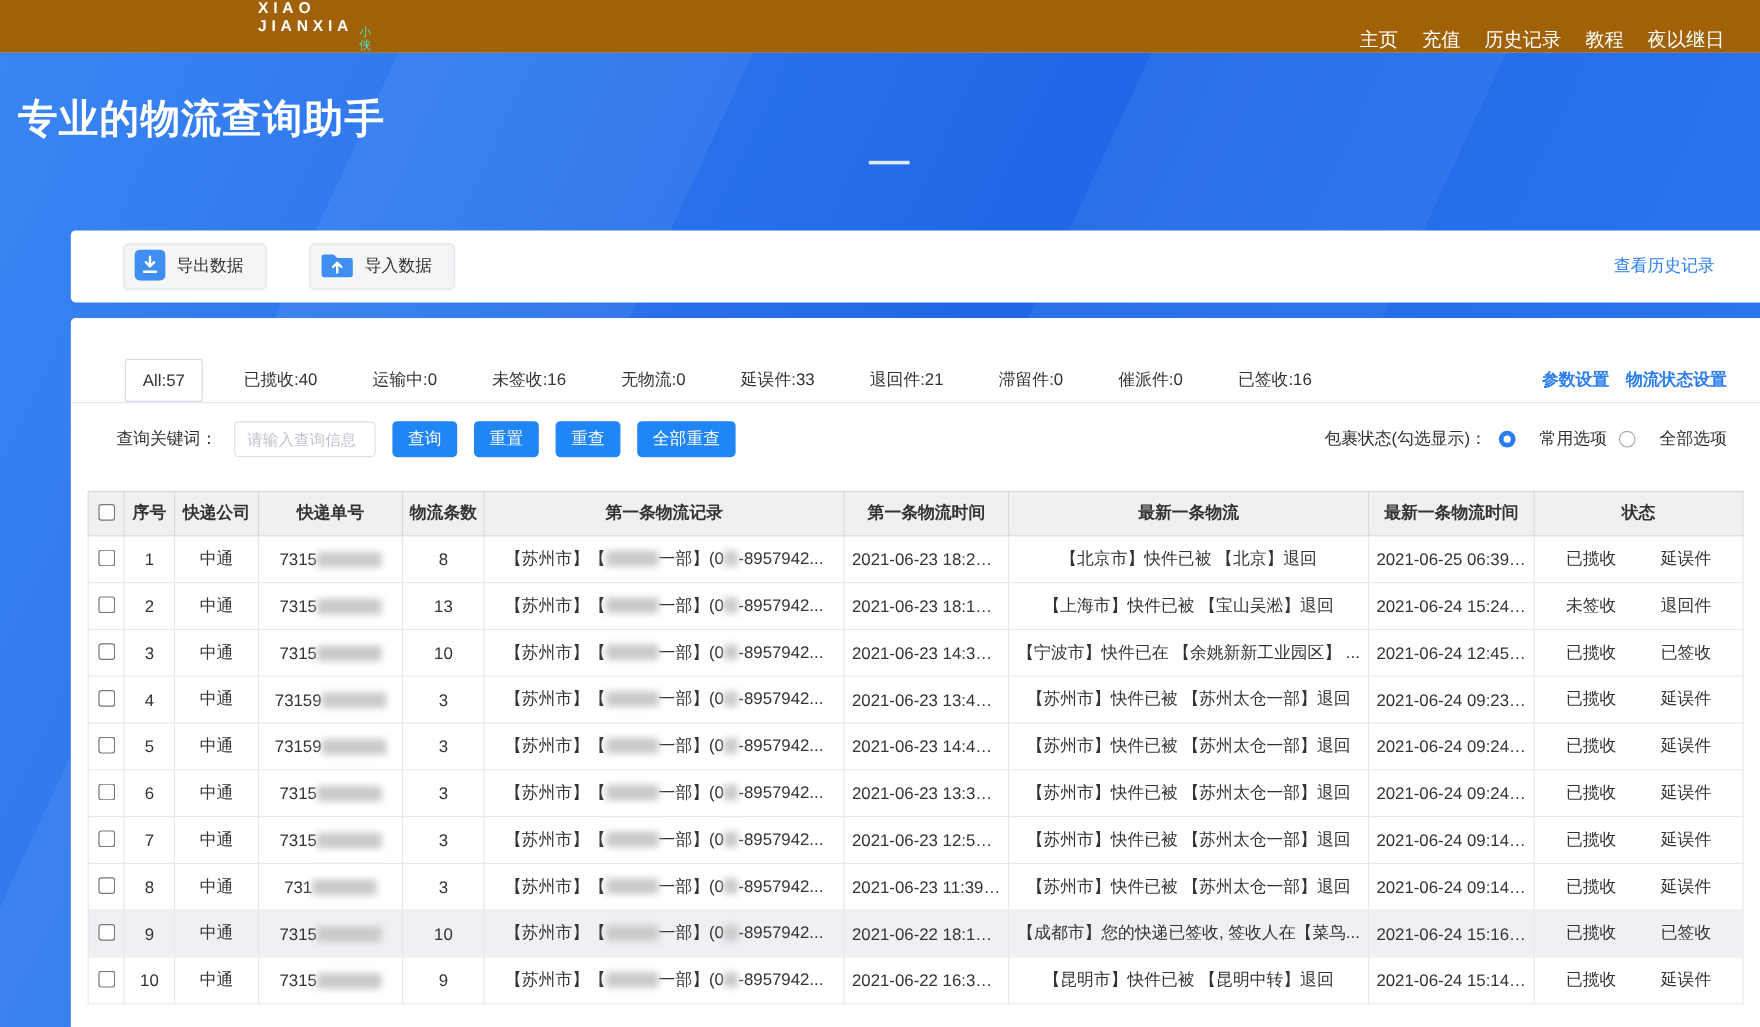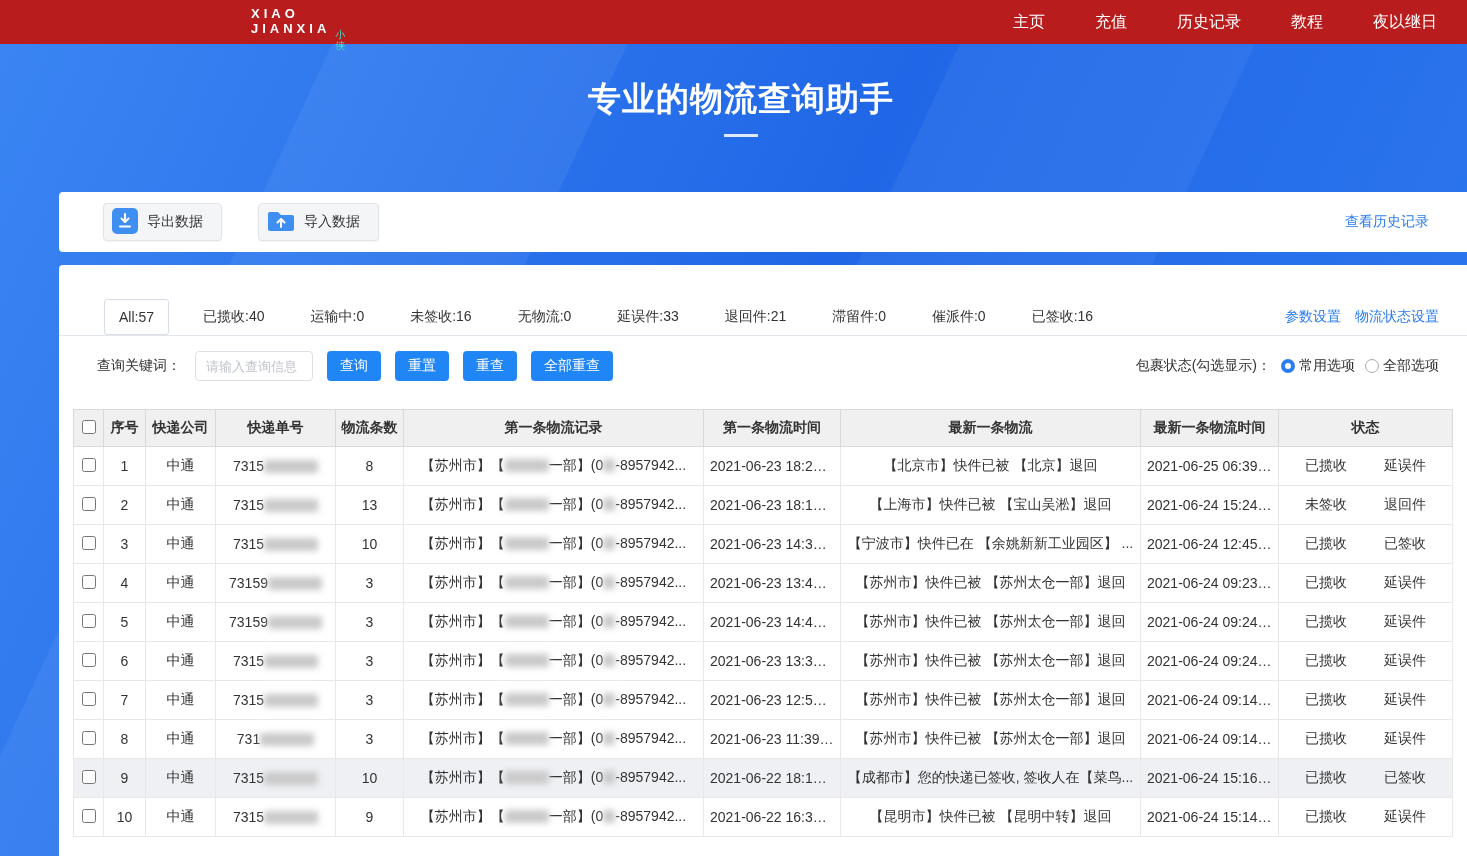--- a/index.html
+++ b/index.html
@@ -1,37 +1,37 @@
 <!DOCTYPE html>
 <html><head>
 <meta charset="utf-8">
 <style>
   * { box-sizing: border-box; margin: 0; padding: 0; }
   html,body { width:1467px; height:856px; overflow:hidden; }
   body { font-family:"Liberation Sans","DejaVu Sans",sans-serif; background:#fff; font-size:14px; color:#333; }
 
   
-  .navbar { height:44px; background:#b91c1c; display:flex; align-items:center;padding-left:36px; }
+  .navbar { height:44px; background:#a16207; display:flex; align-items:flex-end; }
   .logo { display:flex; align-items:center; margin-left:215px; color:#fff; gap:5px; cursor:pointer; }
   .logo-text { font-weight:bold; font-size:13px; letter-spacing:4px; line-height:1.15; }
   .logo-text span { display:block; }
   .logo-badge { width:12px; font-size:10px; line-height:1.1; color:#45e2ca; word-break:break-all;margin-top:36px; }
-  .nav-items { margin-left:auto; margin-right:30px; display:flex; gap:50px; }
+  .nav-items { margin-left:auto; margin-right:30px; display:flex; gap:20px; }
   .nav-item { color:#fff; font-size:16px; text-decoration:none; cursor:pointer; white-space:nowrap; }
 
   
   .blue-bg {
     height:812px;
     background-image:
       linear-gradient(115deg, transparent 0 18%, rgba(255,255,255,0.06) 18% 34%, transparent 34% 52%, rgba(255,255,255,0.05) 52% 68%, transparent 68%),
       linear-gradient(115deg, #3a85f3 0%, #2067e7 50%, #2f7af0 100%);
   }
 
   
-  .hero-text { height:148px; text-align:center; color:#fff; padding-top:33px;margin-left:15px; }
+  .hero-text { height:148px; text-align:left; color:#fff; padding-top:33px;margin-left:15px; }
   .hero-title { font-size:33px; font-weight:bold; letter-spacing:1px; }
   .hero-divider { width:34px; height:3px; background:rgba(255,255,255,0.85); margin:12px auto 0; }
   .hero-sub { font-size:17px; margin-top:17px; font-weight:normal; }
 
   
   .toolbar-card { margin-left:59px; width:1408px; height:60px; background:#fff; border-radius:4px 0 0 4px;
                   display:flex; align-items:center; padding:0 38px 0 44px; }
   .tool-btn { display:flex; align-items:center; gap:9px; height:38px; padding:0 18px 0 8px;
               background:#f4f5f7; border:1px solid #e2e4e8; border-radius:4px; cursor:pointer;
               font-size:14px; color:#333; box-shadow:0 1px 2px rgba(0,0,0,0.05); }
@@ -39,35 +39,35 @@
   .history-link { margin-left:auto; color:#2a7cf0; font-size:14px; text-decoration:none; cursor:pointer; }
 
   
   .main-card { margin:13px 0 0 59px; width:1408px; background:#fff; border-radius:4px 0 0 0;
                padding-top:34px; min-height:620px; }
 
   .tabs-row { display:flex; align-items:center; padding:0 28px 0 45px; border-bottom:1px solid #e4e7ed; }
   .tabs { display:flex; }
   .tab { padding:9px 12px; margin-right:22px; font-size:14px; color:#333; cursor:pointer; white-space:nowrap; }
   .tab.active { border:1px solid #d8dce5; border-radius:3px; background:#fff; padding:9px 14px; }
-  .tabs-links { margin-left:auto; display:flex; gap:14px; }
+  .tabs-links { margin-left:auto; display:flex; gap:14px;font-weight:bold; }
   .tabs-links a { color:#2a7cf0; text-decoration:none; font-size:14px; cursor:pointer; white-space:nowrap; }
 
   .filter-row { display:flex; align-items:center; padding:15px 28px 0 38px; }
   .filter-label { font-size:14px; color:#303133; white-space:nowrap; }
   .filter-input { height:30px; border:1px solid #dcdfe6; border-radius:4px; padding:0 10px; font-size:13px;
                   color:#333; outline:none; }
   .filter-input::placeholder { color:#c0c4cc; }
   .input-date { width:170px; margin-left:10px; }
   .input-query { width:118px; margin-left:14px; }
   .btn { background:#2186f5; color:#fff; border:none; border-radius:4px; height:30px; padding:0 13px;
          font-size:14px; margin-left:14px; cursor:pointer; white-space:nowrap; }
   .status-filter { margin-left:auto; display:flex; align-items:center; font-size:14px; color:#303133; }
   .radio-group { display:flex; align-items:center; }
-  .radio-option { display:flex; align-items:center; gap:4px; margin-left:10px; cursor:pointer; }
+  .radio-option { display:flex; align-items:center; gap:20px; margin-left:10px; cursor:pointer; }
   .radio-dot { width:14px; height:14px; border-radius:50%; border:1px solid #a8abb2; background:#fff; }
   .radio-option.checked .radio-dot { border:4px solid #2b7cf0; }
 
   
   table { border-collapse:collapse; margin:28px 15px 0 14px; width:1379px; table-layout:fixed; font-size:14px; }
   th { background:#f0f0f0; border:1px solid #d9d9d9; height:37px; font-weight:bold; color:#333;
        text-align:center; padding:0 4px; white-space:nowrap; overflow:hidden; }
   td { border:1px solid #e8e8e8; height:39px; text-align:center; padding:0 6px; color:#333;
        white-space:nowrap; overflow:hidden; text-overflow:ellipsis; }
   tr.highlighted td { background:#eef0f4; }

